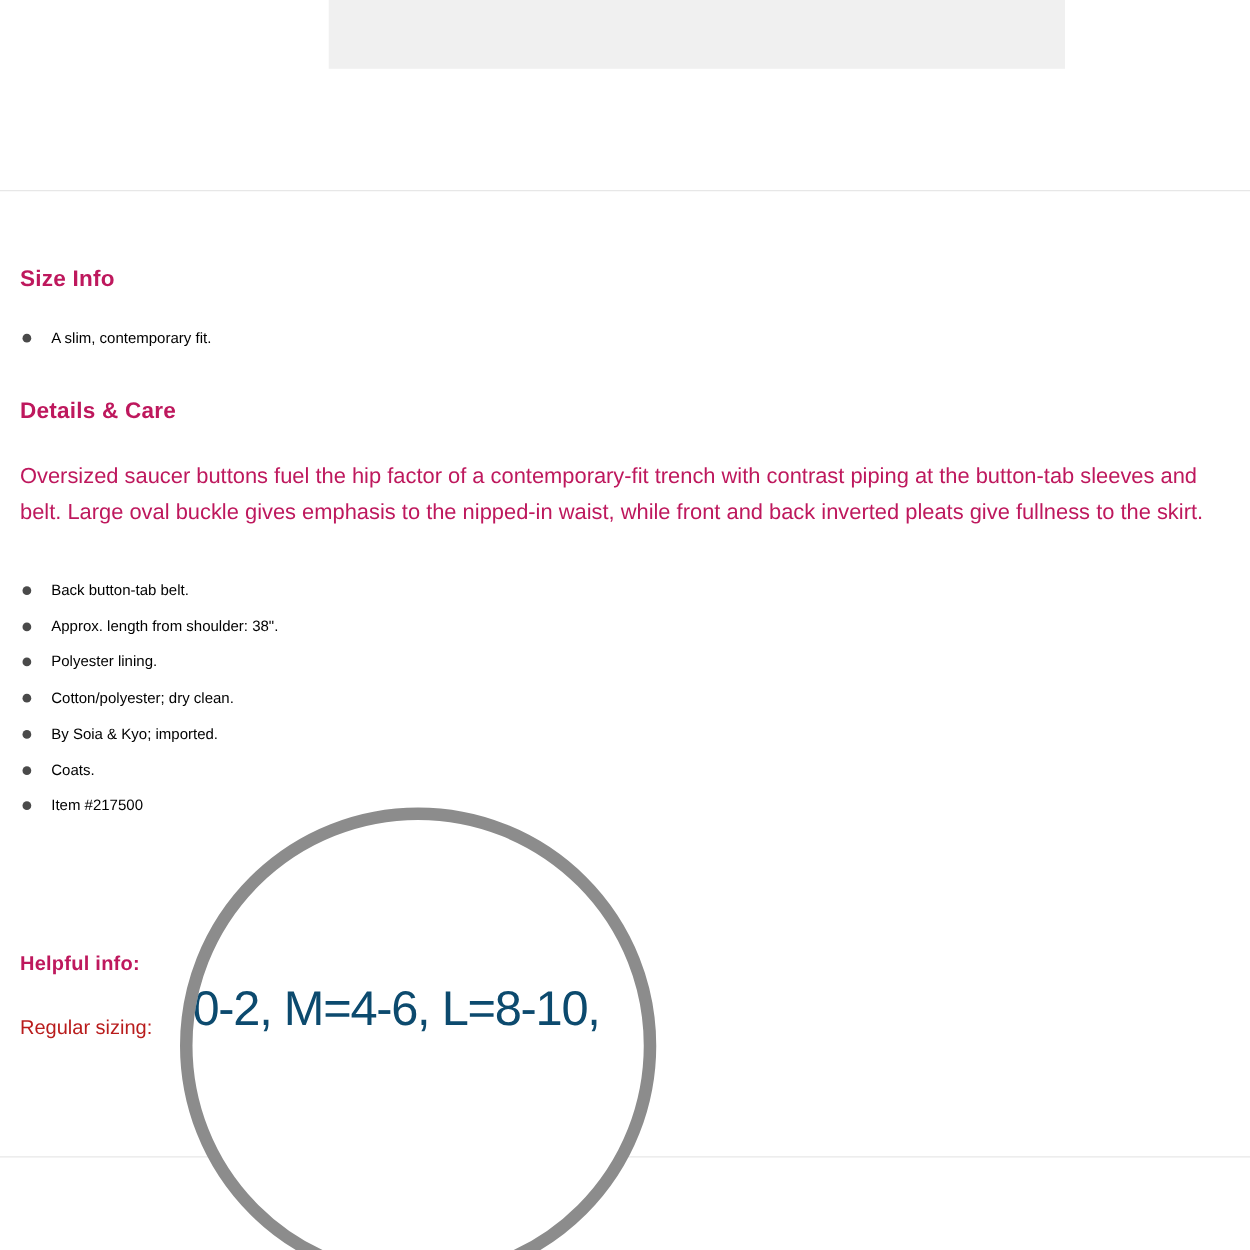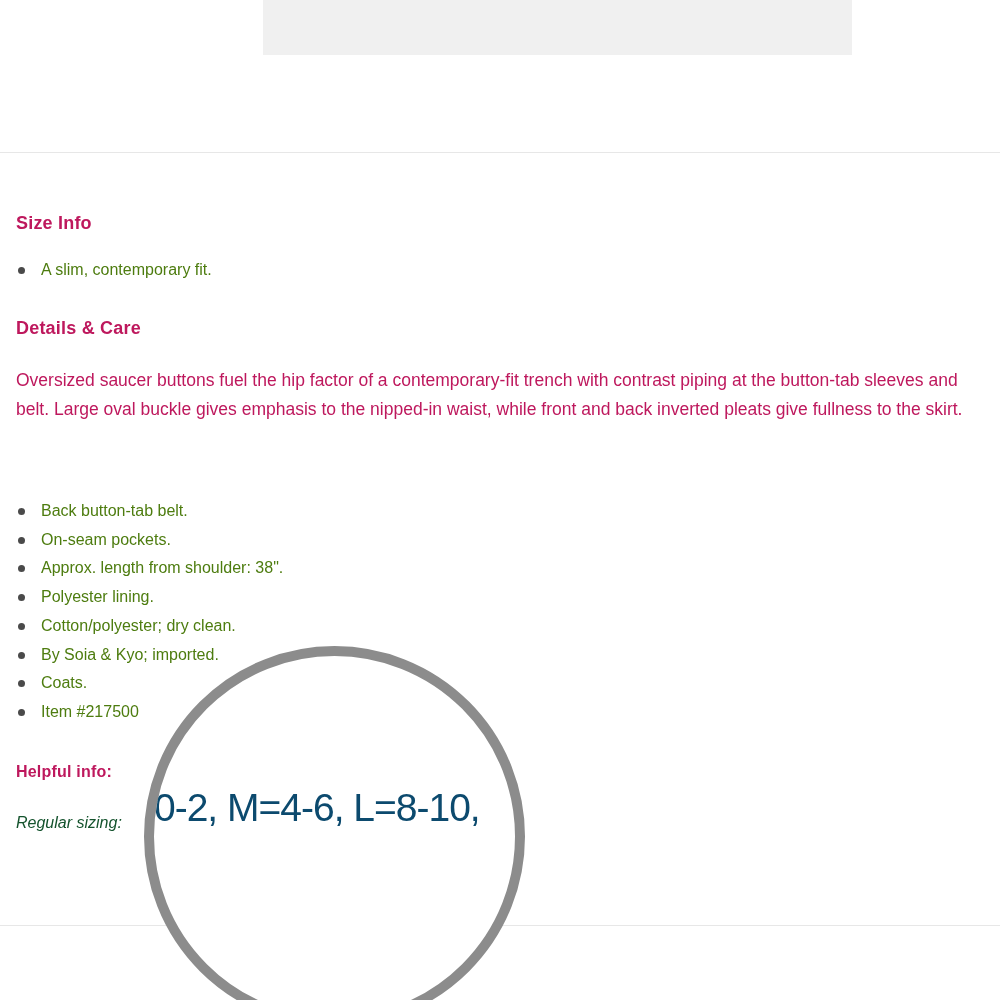--- a/index.html
+++ b/index.html
@@ -25,40 +25,40 @@
     position: absolute; left: 16px;
     font-size: 18px; font-weight: bold; color: #be185d;
     letter-spacing: 0.2px;
   }
   .h-sizeinfo { top: 213px; }
   .h-details  { top: 318px; }
   .h-helpful  { top: 763px; font-size: 16px; }
 
   ul.bullets { list-style: none; position: absolute; left: 16px; right: 20px; }
   .list-sizeinfo { top: 256px; }
-  .list-details  { top: 497px; }
+  .list-details  { top: 458px; }
   ul.bullets li {
     position: relative; padding-left: 25px;
-    font-size: 16px; line-height: 28.7px; color: #4d7c0f;
+    font-size: 12px; line-height: 28.7px; color: #000000;
     white-space: nowrap;
   }
   .bullet-dot {
     position: absolute; left: 2px; top: 11px;
     width: 7px; height: 7px; border-radius: 50%;
     background: #4a4a4a; display: inline-block;
   }
 
   .description {
     position: absolute; left: 16px; top: 366px; width: 968px;
     font-size: 17.5px; line-height: 28.6px; color: #be185d;
   }
 
   .sizing-label {
     position: absolute; left: 16px; top: 814px;
-    font-size: 16px; color: #14532d; font-style: italic;
+    font-size: 16px; color: #b91c1c;
   }
 
   .loupe {
     position: absolute; left: 144px; top: 646px;
     width: 381px; height: 381px;
     border: 10px solid #8c8c8c; border-radius: 50%;
     background: #ffffff; overflow: hidden;
     z-index: 5;
   }
   .loupe-text {
@@ -89,24 +89,20 @@
 
   <p class="description">Oversized saucer buttons fuel the hip factor of a contemporary-fit trench with contrast piping at the button-tab sleeves and belt. Large oval buckle gives emphasis to the nipped-in waist, while front and back inverted pleats give fullness to the skirt.</p>
 
   <ul class="bullets list-details">
     <li>
       <span class="bullet-dot"></span>
       <span>Back button-tab belt.</span>
     </li>
     <li>
       <span class="bullet-dot"></span>
-      <span>On-seam pockets.</span>
-    </li>
-    <li>
-      <span class="bullet-dot"></span>
       <span>Approx. length from shoulder: 38".</span>
     </li>
     <li>
       <span class="bullet-dot"></span>
       <span>Polyester lining.</span>
     </li>
     <li>
       <span class="bullet-dot"></span>
       <span>Cotton/polyester; dry clean.</span>
     </li>

